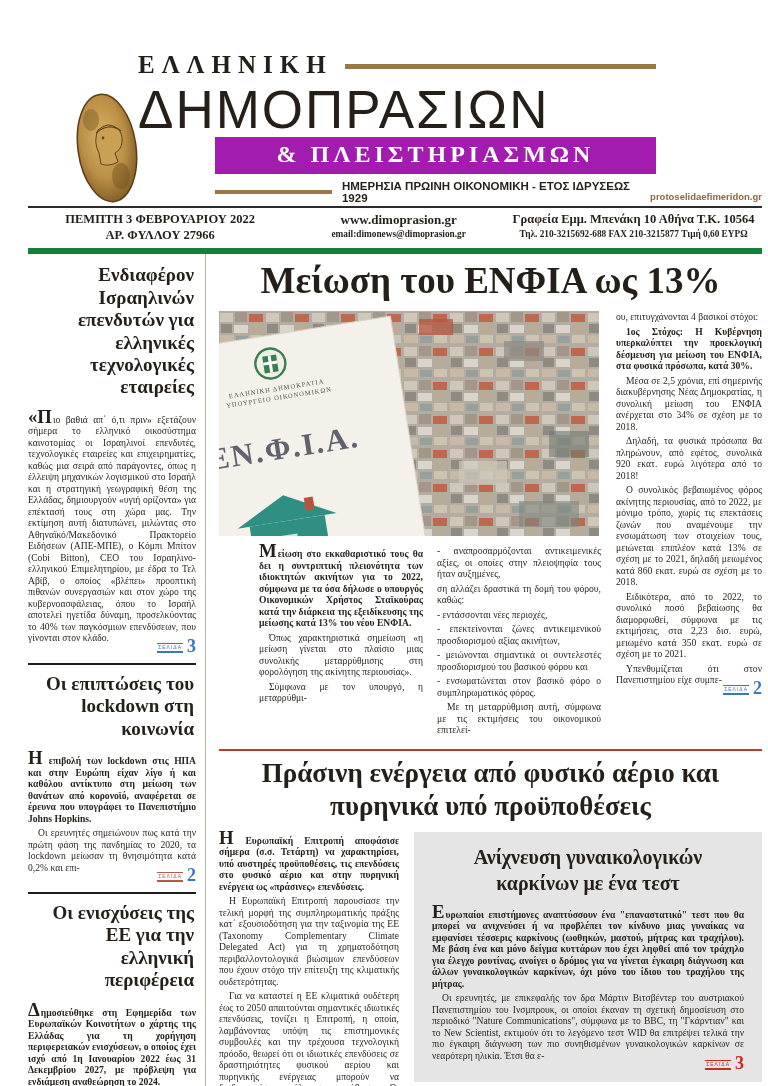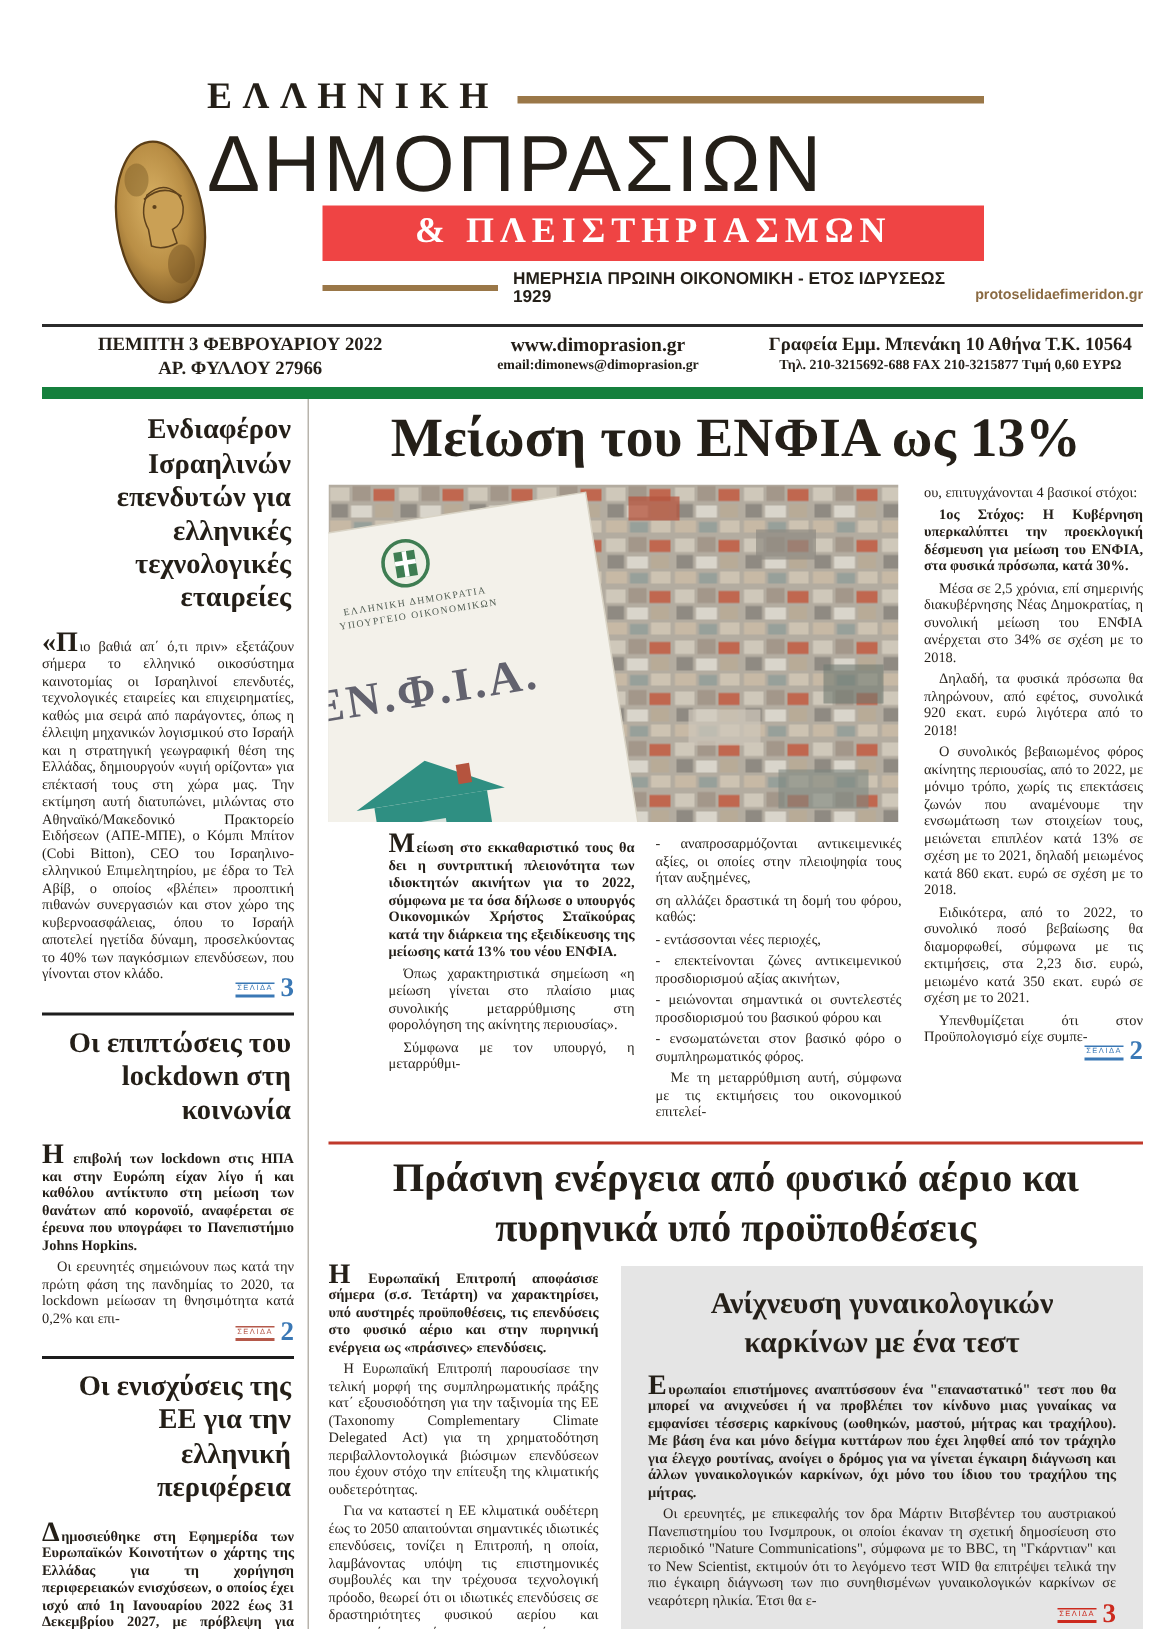--- a/index.html
+++ b/index.html
@@ -12,31 +12,31 @@
 
   
   .masthead { position:relative; }
   .coin { position:absolute; left:48px; top:40px; width:62px; height:116px; }
   .mast-center { margin-left:110px; width:518px; }
   .row1 { display:flex; align-items:center; gap:12px; height:30px; margin-top:38px; }
   .pretitle { font-size:25px; font-weight:bold; letter-spacing:7px; white-space:nowrap; }
   .row1-line { flex:1; height:5px; background:#9a7748; margin-top:2px; }
   .np-title { font-family:"Liberation Sans", sans-serif; font-weight:normal; font-size:53px;
               letter-spacing:2px; line-height:1.04; margin-top:2px; white-space:nowrap; }
-  .banner-sub { margin-left:77px; background:#ef4444; color:#fff; text-align:center;
+  .banner-sub { margin-left:77px; background:#a21caf; color:#fff; text-align:center;
                 font-size:24px; font-weight:bold; letter-spacing:4px; padding:4px 0 6px; }
   .tagrow { display:flex; align-items:center; gap:10px; margin-left:77px; margin-top:6px;
             font-family:"Liberation Sans", sans-serif; font-weight:bold; font-size:11.5px; }
   .tagline-line { width:118px; height:4px; background:#9a7748; }
   .portal { position:absolute; right:0; bottom:2px; color:#8a6a42;
             font-family:"Liberation Sans", sans-serif; font-size:9.5px; font-weight:bold; }
 
   
-  .infobar { display:flex; margin-top:12px; padding:4px 0 5px;
-             border-top:2px solid #2b2b2b; border-bottom:8px solid #15803d; text-align:center; }
+  .infobar { display:flex; margin-top:2px; padding:4px 0 5px;
+             border-top:2px solid #2b2b2b; border-bottom:6px solid #15803d; text-align:center; }
   .ib-left { width:36%; } .ib-mid { width:29%; } .ib-right { flex:1; }
   .ib-big { font-weight:bold; font-size:12.5px; line-height:1.25; }
   .ib-med { font-weight:bold; font-size:13px; line-height:1.2; }
   .ib-small { font-weight:bold; font-size:9.3px; line-height:1.3; }
 
   
   .content { display:flex; }
   .sidebar { width:178px; padding:2px 9px 0 0; border-right:1px solid #b8b4ac; }
   .smain { flex:1; padding-left:13px; }
 
@@ -228,21 +228,21 @@
           </div>
         </div>
 
         <div class="main-col-right">
           <p class="bt">ου, επιτυγχάνονται 4 βασικοί στόχοι:</p>
           <p class="bt bold ind">1ος Στόχος: Η Κυβέρνηση υπερκαλύπτει την προεκλογική δέσμευση για μείωση του ΕΝΦΙΑ, στα φυσικά πρόσωπα, κατά 30%.</p>
           <p class="bt ind">Μέσα σε 2,5 χρόνια, επί σημερινής διακυβέρνησης Νέας Δημοκρατίας, η συνολική μείωση του ΕΝΦΙΑ ανέρχεται στο 34% σε σχέση με το 2018.</p>
           <p class="bt ind">Δηλαδή, τα φυσικά πρόσωπα θα πληρώνουν, από εφέτος, συνολικά 920 εκατ. ευρώ λιγότερα από το 2018!</p>
           <p class="bt ind">Ο συνολικός βεβαιωμένος φόρος ακίνητης περιουσίας, από το 2022, με μόνιμο τρόπο, χωρίς τις επεκτάσεις ζωνών που αναμένουμε την ενσωμάτωση των στοιχείων τους, μειώνεται επιπλέον κατά 13% σε σχέση με το 2021, δηλαδή μειωμένος κατά 860 εκατ. ευρώ σε σχέση με το 2018.</p>
           <p class="bt ind">Ειδικότερα, από το 2022, το συνολικό ποσό βεβαίωσης θα διαμορφωθεί, σύμφωνα με τις εκτιμήσεις, στα 2,23 δισ. ευρώ, μειωμένο κατά 350 εκατ. ευρώ σε σχέση με το 2021.</p>
-          <p class="bt ind">Υπενθυμίζεται ότι στον Προϋπολογισμό είχε συμπε-</p>
+          <p class="bt ind">Υπενθυμίζεται ότι στον Πανεπιστημίου είχε συμπε-</p>
           <div class="pgm">
             <span class="pgm-icon c-blue">ΣΕΛΙΔΑ</span>
             <span class="pgm-num c-blue">2</span>
           </div>
         </div>
       </div>
 
       <hr class="redrule">
 
       <div class="headline2">Πράσινη ενέργεια από φυσικό αέριο και πυρηνικά υπό προϋποθέσεις</div>

